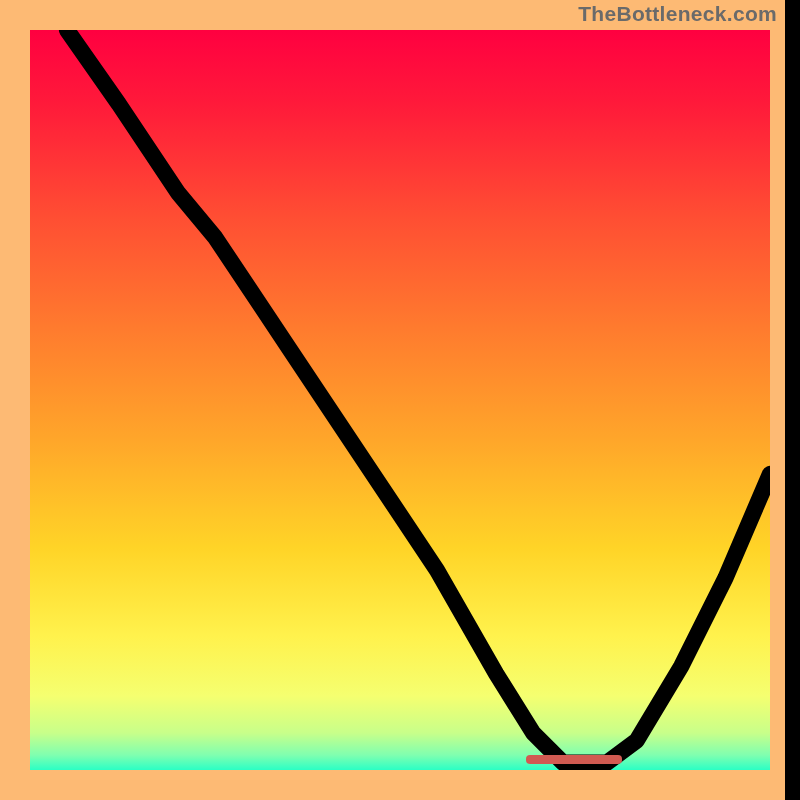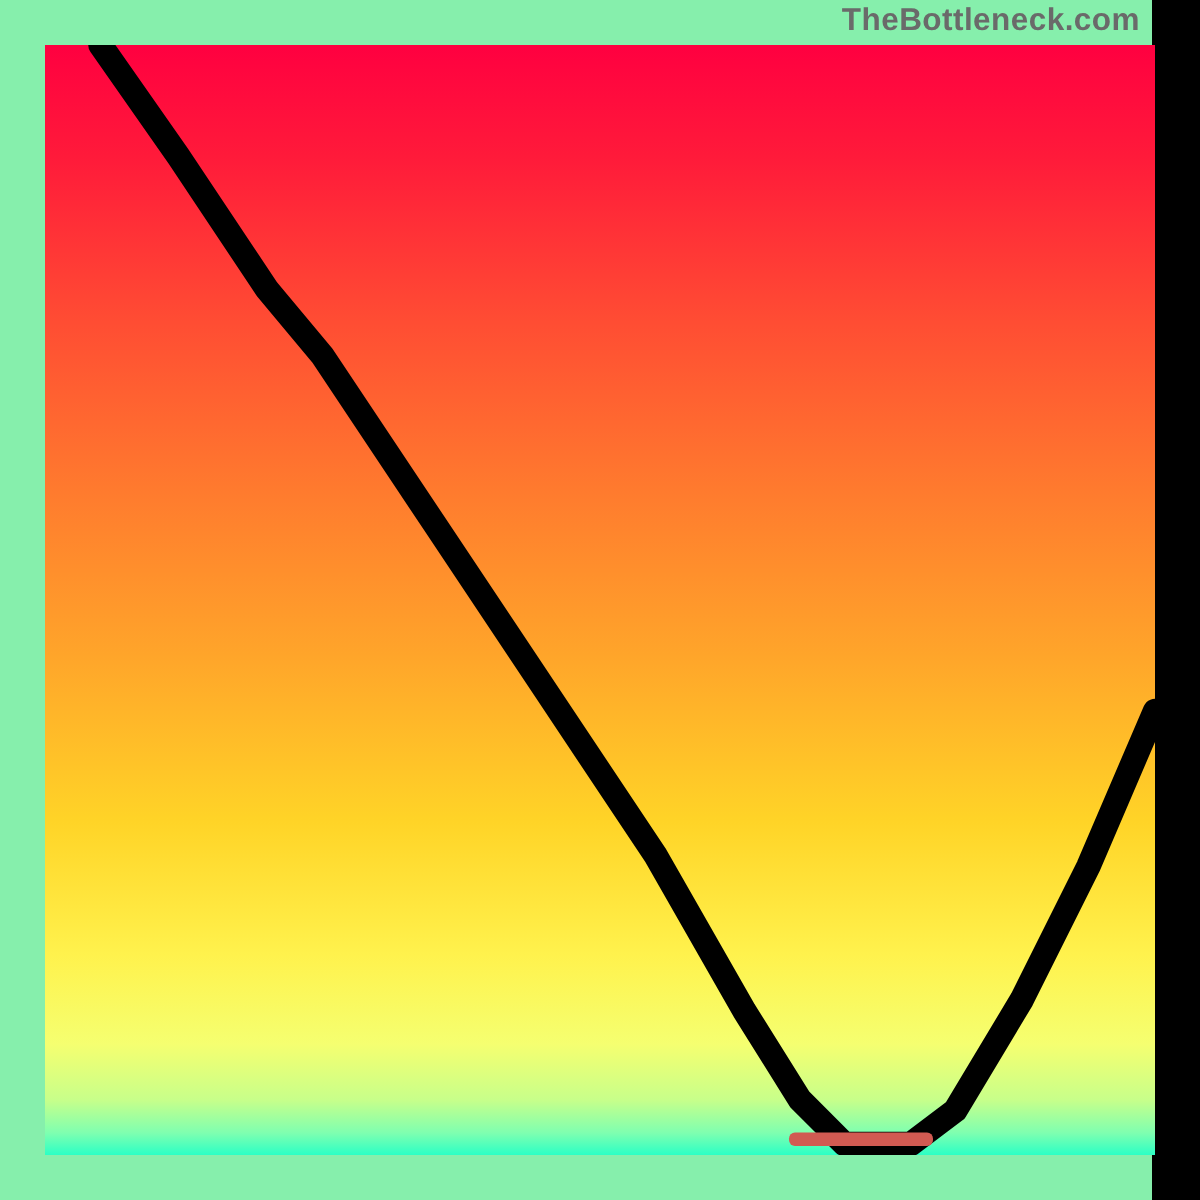--- a/index.html
+++ b/index.html
@@ -8,21 +8,22 @@
     width: 800px;
     height: 800px;
     background: #000;
     overflow: hidden;
     font-family: Arial, Helvetica, sans-serif;
   }
   .outer {
     position: relative;
     width: 768px;
     height: 800px;
-    background: #86efac;
+    background: #fdba74;
+    padding-left: 17px;
   }
   .watermark {
     position: absolute;
     top: 2px;
     right: 8px;
     color: #6a6a6a;
     font-size: 21px;
     font-weight: bold;
     letter-spacing: 0.3px;
   }

